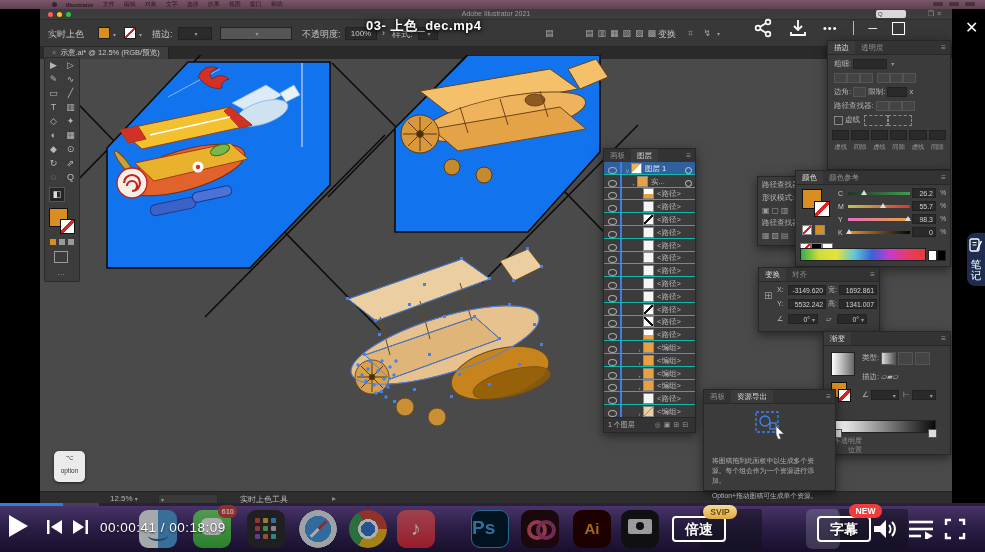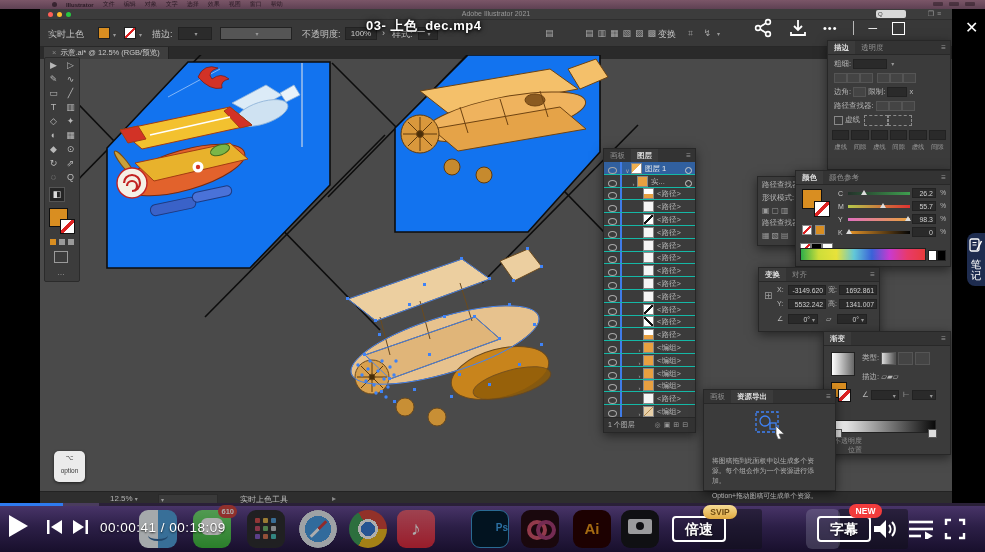--- a/index.html
+++ b/index.html
@@ -62,21 +62,21 @@
   .mini-row i{width:6px;height:6px;background:#9a9a9a;display:block;}
   .mini-row i.or{background:#d98e21;}
   .screenmode{margin:6px 0 0 9px;width:12px;height:10px;border:1px solid #9a9a9a;}
   .ellipsis{margin:5px 0 0 12px;color:#aaa;font-size:8px;letter-spacing:1px;}
 
   
   .panel{position:absolute;background:#3b3b3b;border:1px solid #272727;box-shadow:0 3px 10px rgba(0,0,0,.5);
     font-size:7.5px;color:#b9b9b9;box-sizing:border-box;}
   .phead{height:13px;background:#333;border-bottom:1px solid #282828;position:relative;white-space:nowrap;overflow:hidden;}
   .ptab{display:inline-block;padding:2px 6px 0 6px;color:#8f8f8f;height:11px;}
-  .ptab.on{background:#3b3b3b;color:#ddd;font-weight:bold;}
+  .ptab.on{background:#3b3b3b;color:#ddd;}
   .pmenu{position:absolute;right:4px;top:2px;color:#9a9a9a;font-size:8px;}
   .fbox{display:inline-block;background:#2a2a2a;border:1px solid #222;color:#cfcfcf;height:10px;line-height:10px;
     text-align:right;padding:0 2px;box-sizing:border-box;vertical-align:middle;}
   .ibtn{display:inline-block;width:13px;height:10px;background:#444;border:1px solid #555;box-sizing:border-box;vertical-align:middle;}
 
   
   #layers{left:603px;top:148px;width:93px;height:285px;z-index:6;}
   #lrows{position:absolute;top:13px;bottom:14px;left:0;right:0;overflow:hidden;}
   .lrow{height:11.8px;display:flex;align-items:flex-end;border-bottom:1px solid #14b8a6;position:relative;}
   .lrow.sel{background:#31609f;color:#eee;}
@@ -216,21 +216,21 @@
   .d-launchpad::before{content:"";position:absolute;left:8px;top:8px;width:5px;height:5px;background:#e84a4a;border-radius:1px;
     box-shadow:8px 0 0 #e8b63a,16px 0 0 #4aa3e8,0 8px 0 #d84a6a,8px 8px 0 #6ac268,16px 8px 0 #c8c8cc,0 16px 0 #8a5ad8,8px 16px 0 #e8734a,16px 16px 0 #3ac8c0;}
   .d-safari{border-radius:50%;background:radial-gradient(circle at 50% 50%,#3ba0f5 0 13px,#e8eef4 13px 19px,rgba(0,0,0,0) 19px);}
   .d-safari::before{content:"";position:absolute;left:17.5px;top:8px;width:3px;height:22px;
     background:linear-gradient(180deg,#e83a3a 50%,#fff 50%);transform:rotate(45deg);}
   .d-chrome{border-radius:50%;background:
     radial-gradient(circle at 50% 50%,#2d7de9 0 7px,#fff 7px 10px,rgba(0,0,0,0) 10px),
     conic-gradient(from -30deg,#ea4335 0 120deg,#fbbc05 120deg 240deg,#34a853 240deg 360deg);}
   .d-music{background:linear-gradient(180deg,#fb5c74,#fa233b);color:#fff;font-size:19px;text-align:center;line-height:38px;}
   .d-photoshop{background:#001d33;border:1.5px solid #2e9fe5;box-sizing:border-box;color:#31a8ff;font-weight:bold;
-    font-size:10px;text-align:right;line-height:34px;}
+    font-size:19px;text-align:left;line-height:34px;}
   .d-pink-rings-app{background:#2a0a14;}
   .d-pink-rings-app::before{content:"";position:absolute;left:6px;top:10px;width:12px;height:12px;border:4px solid #e8506e;border-radius:50%;}
   .d-pink-rings-app::after{content:"";position:absolute;left:15px;top:10px;width:12px;height:12px;border:4px solid #b83a7e;border-radius:50%;}
   .d-illustrator{background:#300000;color:#ff9a00;font-weight:bold;font-size:15px;text-align:center;line-height:38px;}
   .d-screen-recorder{background:#17171c;}
   .d-screen-recorder::before{content:"";position:absolute;left:7px;top:9px;width:24px;height:15px;background:#e4e4e8;border-radius:2px;}
   .d-screen-recorder::after{content:"";position:absolute;left:15px;top:12px;width:8px;height:8px;background:#17171c;border-radius:50%;}
   .dthumb{position:absolute;background:#101018;opacity:.5;border-radius:3px;z-index:29;}
   #trash-ghost{position:absolute;left:806px;top:509px;width:34px;height:40px;background:rgba(180,188,205,.22);border-radius:6px;z-index:30;}
 

